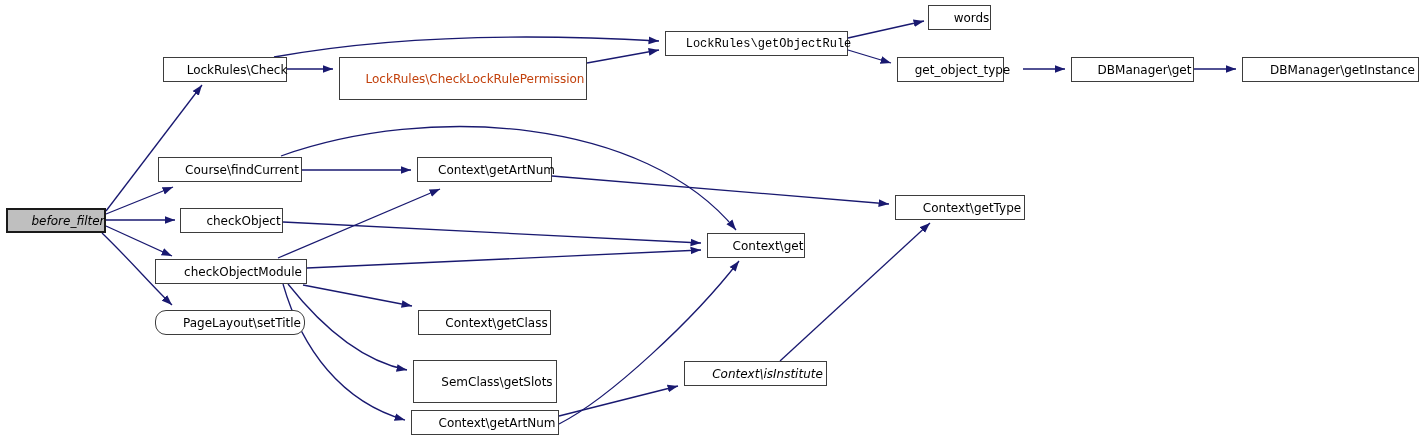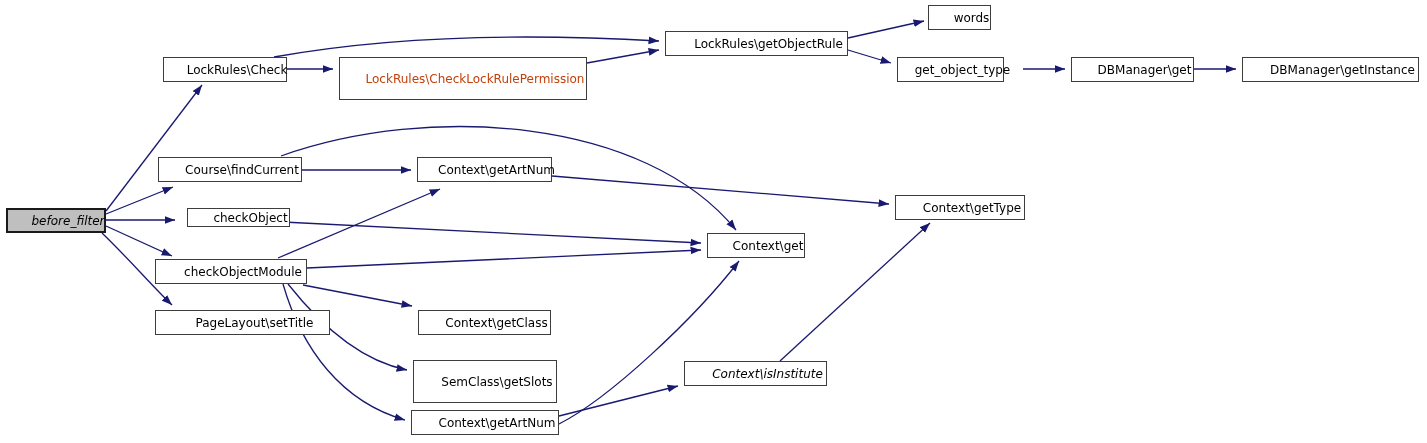--- a/index.html
+++ b/index.html
@@ -71,30 +71,30 @@
         <path d="M552,176 L889,204" fill="none" stroke="#191970" stroke-width="1.3" marker-end="url(#arrowhead)"></path>
         <path d="M559,416 L678,386" fill="none" stroke="#191970" stroke-width="1.3" marker-end="url(#arrowhead)"></path>
         <path d="M559,424 C610,398 695,318 739,261" fill="none" stroke="#191970" stroke-width="1.3" marker-end="url(#arrowhead)"></path>
         <path d="M780,361 L930,223" fill="none" stroke="#191970" stroke-width="1.3" marker-end="url(#arrowhead)"></path>
       </g>
   </svg>
   <div id="node-layer">
       <div class="node highlight" style="left: 6px; top: 208px; width: 100px; height: 25px; background: rgb(191, 191, 191); color: rgb(0, 0, 0); font-style: italic;">before_filter</div>
       <div class="node" style="left: 163px; top: 57px; width: 124px; height: 25px; background: rgb(255, 255, 255); border-color: rgb(61, 61, 61); color: rgb(0, 0, 0);">LockRules\Check</div>
       <div class="node" style="left: 339px; top: 57px; width: 248px; height: 43px; background: rgb(255, 255, 255); border-color: rgb(61, 61, 61); color: #c2410c;">LockRules\CheckLockRulePermission</div>
-      <div class="node" style="left: 665px; top: 31px; width: 183px; height: 25px; background: rgb(255, 255, 255); border-color: rgb(61, 61, 61); color: rgb(0, 0, 0);">LockRules\getObjectRule</div>
+      <div class="node" style="left: 665px; top: 31px; width: 183px; height: 25px; background: rgb(255, 255, 255); border-color: rgb(61, 61, 61); color: rgb(0, 0, 0); font-family: Liberation Mono, monospace;">LockRules\getObjectRule</div>
       <div class="node" style="left: 928px; top: 5px; width: 63px; height: 25px; background: rgb(255, 255, 255); border-color: rgb(61, 61, 61); color: rgb(0, 0, 0);">words</div>
       <div class="node" style="left: 897px; top: 57px; width: 107px; height: 25px; background: rgb(255, 255, 255); border-color: rgb(61, 61, 61); color: rgb(0, 0, 0);">get_object_type</div>
       <div class="node" style="left: 1071px; top: 57px; width: 123px; height: 25px; background: rgb(255, 255, 255); border-color: rgb(61, 61, 61); color: rgb(0, 0, 0);">DBManager\get</div>
       <div class="node" style="left: 1242px; top: 57px; width: 177px; height: 25px; background: rgb(255, 255, 255); border-color: rgb(61, 61, 61); color: rgb(0, 0, 0);">DBManager\getInstance</div>
       <div class="node" style="left: 158px; top: 157px; width: 144px; height: 25px; background: rgb(255, 255, 255); border-color: rgb(61, 61, 61); color: rgb(0, 0, 0);">Course\findCurrent</div>
       <div class="node" style="left: 417px; top: 157px; width: 135px; height: 25px; background: rgb(255, 255, 255); border-color: rgb(61, 61, 61); color: rgb(0, 0, 0);">Context\getArtNum</div>
-      <div class="node" style="left: 180px; top: 208px; width: 103px; height: 19px; background: rgb(255, 255, 255); border-color: rgb(61, 61, 61); color: rgb(0, 0, 0); margin-left: 7px;">checkObject</div>
+      <div class="node" style="left: 180px; top: 208px; width: 103px; height: 25px; background: rgb(255, 255, 255); border-color: rgb(61, 61, 61); color: rgb(0, 0, 0);">checkObject</div>
       <div class="node" style="left: 155px; top: 259px; width: 152px; height: 25px; background: rgb(255, 255, 255); border-color: rgb(61, 61, 61); color: rgb(0, 0, 0);">checkObjectModule</div>
-      <div class="node" style="left: 155px; top: 310px; width: 175px; height: 25px; background: rgb(255, 255, 255); border-color: rgb(61, 61, 61); color: rgb(0, 0, 0);">PageLayout\setTitle</div>
+      <div class="node" style="left: 155px; top: 310px; width: 150px; height: 25px; background: rgb(255, 255, 255); border-color: rgb(61, 61, 61); color: rgb(0, 0, 0); border-radius: 11px;">PageLayout\setTitle</div>
       <div class="node" style="left: 418px; top: 310px; width: 133px; height: 25px; background: rgb(255, 255, 255); border-color: rgb(61, 61, 61); color: rgb(0, 0, 0);">Context\getClass</div>
       <div class="node" style="left: 413px; top: 360px; width: 144px; height: 43px; background: rgb(255, 255, 255); border-color: rgb(61, 61, 61); color: rgb(0, 0, 0);">SemClass\getSlots</div>
       <div class="node" style="left: 411px; top: 410px; width: 148px; height: 25px; background: rgb(255, 255, 255); border-color: rgb(61, 61, 61); color: rgb(0, 0, 0);">Context\getArtNum</div>
       <div class="node" style="left: 707px; top: 233px; width: 98px; height: 25px; background: rgb(255, 255, 255); border-color: rgb(61, 61, 61); color: rgb(0, 0, 0);">Context\get</div>
       <div class="node" style="left: 895px; top: 195px; width: 130px; height: 25px; background: rgb(255, 255, 255); border-color: rgb(61, 61, 61); color: rgb(0, 0, 0);">Context\getType</div>
       <div class="node" style="left: 684px; top: 361px; width: 143px; height: 25px; background: rgb(255, 255, 255); border-color: rgb(61, 61, 61); color: rgb(0, 0, 0); font-style: italic;">Context\isInstitute</div>
     </div>
 </div>
 
 </body></html>

